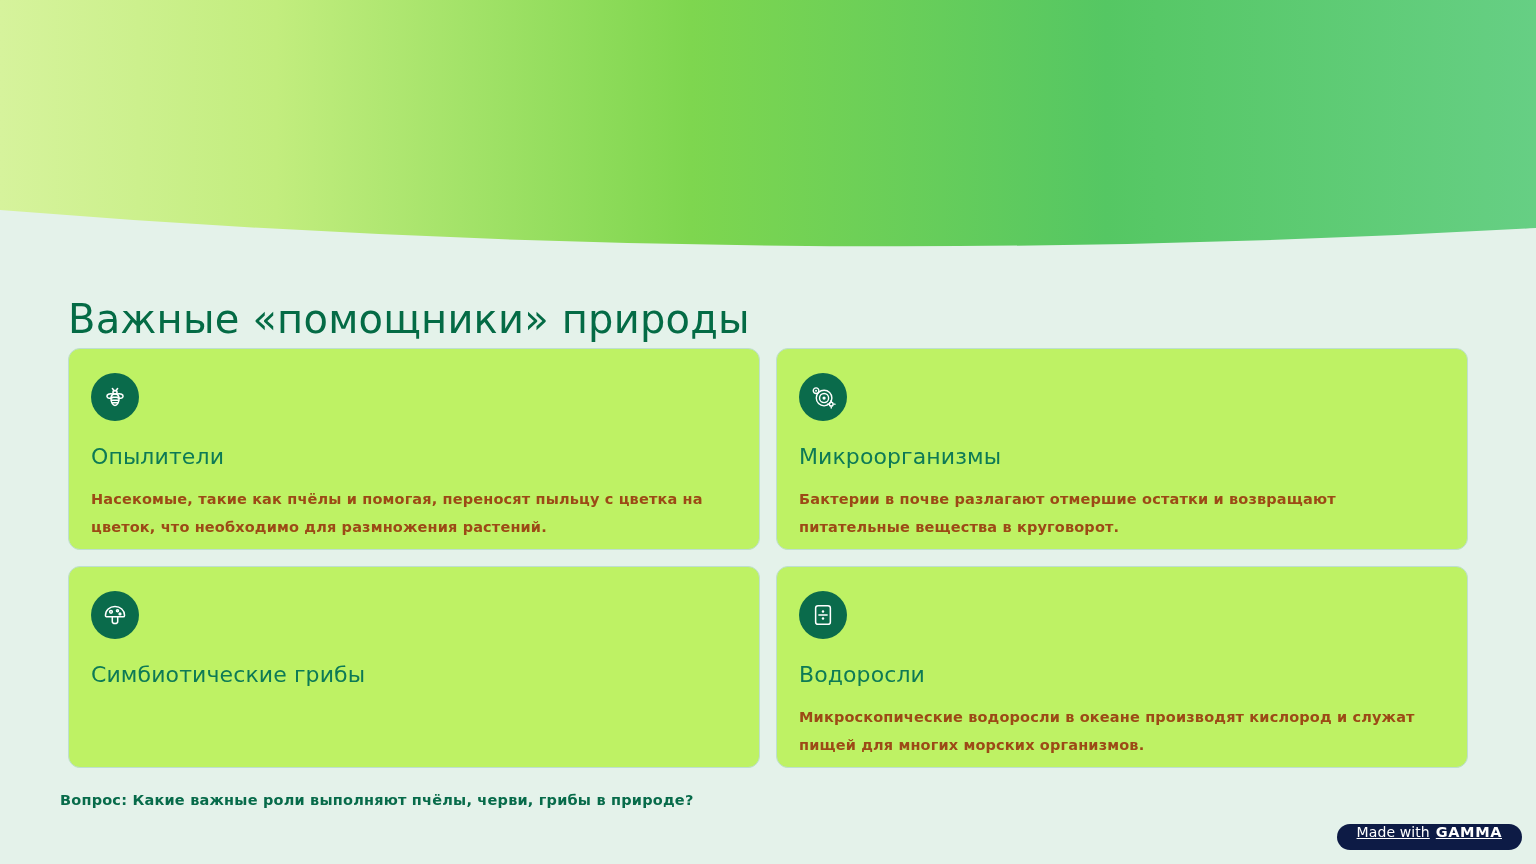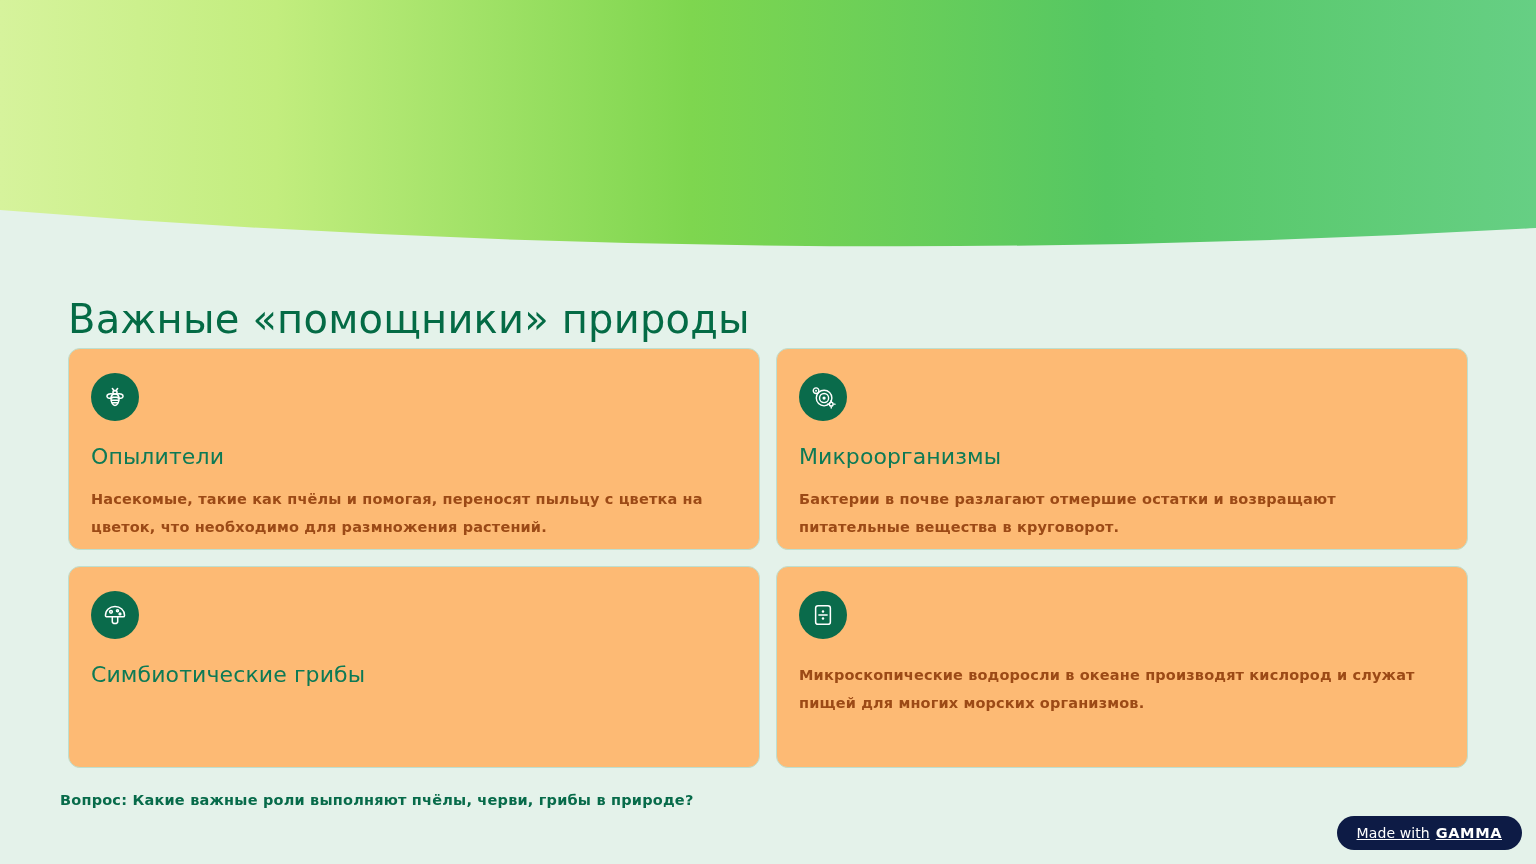--- a/index.html
+++ b/index.html
@@ -57,21 +57,21 @@
     left: 68px;
     top: 348px;
     width: 1400px;
     display: grid;
     grid-template-columns: 692px 692px;
     grid-template-rows: 202px 202px;
     column-gap: 16px;
     row-gap: 16px;
   }
   .card {
-    background: #fdba74;
+    background: #bef264;
     border: 1px solid #bddfd0;
     border-radius: 12px;
     box-sizing: border-box;
     padding: 24px 22px 20px 22px;
     position: relative;
   }
   .card-icon {
     width: 48px;
     height: 48px;
     border-radius: 50%;
@@ -111,27 +111,26 @@
     color: #076b4a;
     letter-spacing: 0.2px;
     white-space: nowrap;
   }
 
   
   .gamma-badge {
     position: absolute;
     right: 14px;
     bottom: 14px;
-    height: 34px;
+    height: 26px;
     padding: 0 20px;
     border-radius: 17px;
     background: #0d1b45;
     color: #ffffff;
     display: flex;
-    align-items: center;
     gap: 6px;
     font-size: 14px;
     letter-spacing: 0.1px;
     z-index: 5;
   }
   .gamma-badge .gm-wordmark {
     font-weight: bold;
     letter-spacing: 0.6px;
     font-size: 14.5px;
   }
@@ -212,20 +211,21 @@
 
     <div class="card">
       <div class="card-icon">
         <svg width="26" height="26" viewBox="0 0 24 24" fill="none" stroke="#ffffff" stroke-width="1.4" stroke-linecap="round" stroke-linejoin="round">
           <rect x="5.2" y="3.4" width="13.6" height="17.2" rx="2.2"></rect>
           <circle cx="12" cy="8.7" r="1.15" fill="#ffffff" stroke="none"></circle>
           <path d="M8.2 12.0 L15.8 12.0"></path>
           <circle cx="12" cy="15.3" r="1.15" fill="#ffffff" stroke="none"></circle>
         </svg>
       </div>
+      <div class="card-title">Водоросли</div>
       <div class="card-body">Микроскопические водоросли в океане производят кислород и служат пищей для многих морских организмов.</div>
     </div>
 
   </div>
 
   <div class="question">Вопрос: Какие важные роли выполняют пчёлы, черви, грибы в природе?</div>
 </div>
 
 <a class="gamma-badge" href="#">
   <span>Made with</span>

